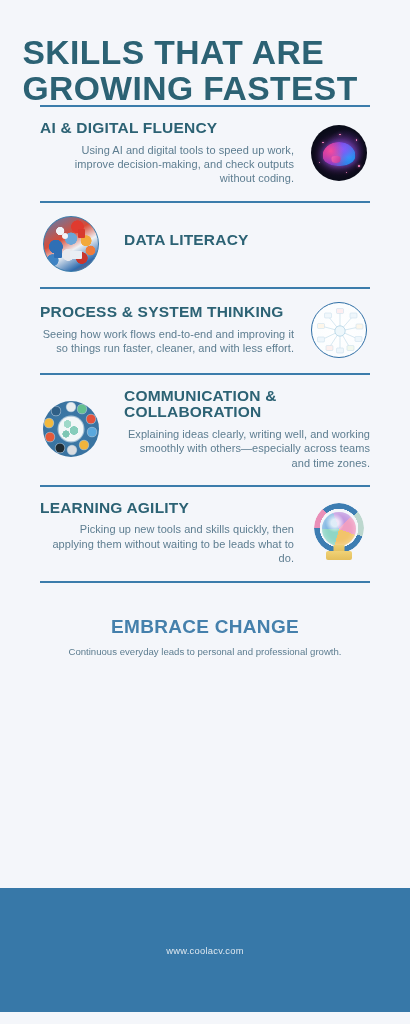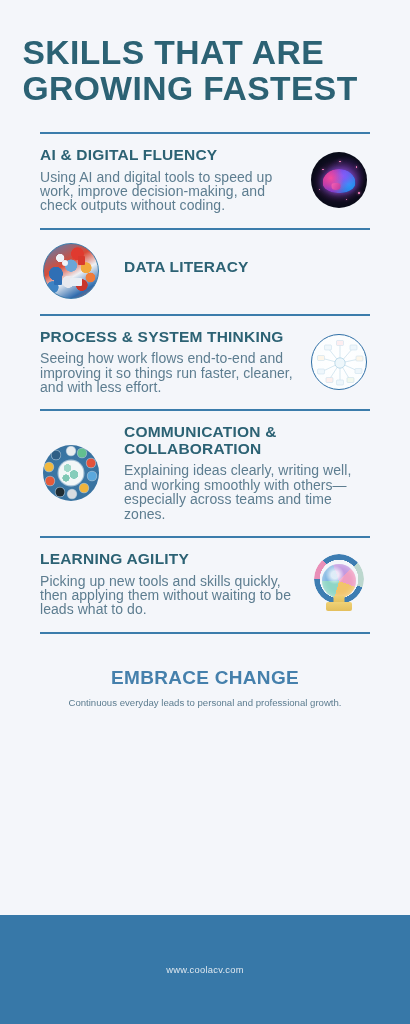--- a/index.html
+++ b/index.html
@@ -23,21 +23,21 @@
     line-height:33px;
     letter-spacing:0.4px;
     color:#2c6274;
     text-transform:uppercase;
     white-space:nowrap;
     transform:scaleX(1.02);
   }
   .title-line + .title-line{ margin-top:3px; }
 
   
-  .sections{ margin-top:27px; }
+  .sections{ }
 
   .divider{
     height:2px;
     background:#3b7cab;
     margin:0 40px;
   }
 
   .row{
     display:flex;
     align-items:center;
@@ -60,24 +60,25 @@
     font-family:"Liberation Sans Narrow","Liberation Sans",sans-serif;
     font-weight:bold;
     font-size:15.5px;
     line-height:16.5px;
     color:#2c6274;
     text-transform:uppercase;
     letter-spacing:0.2px;
     margin-bottom:6px;
   }
   .s-body{
-    font-size:14px;
+    font-size:11px;
     line-height:14.4px;
     color:#5d7d90;
     letter-spacing:0.05px;
+    text-align:right;
   }
 
   
   .circ{
     width:56px; height:56px;
     border-radius:50%;
     position:relative;
     overflow:hidden;
     flex:0 0 auto;
   }
@@ -210,22 +211,22 @@
   .closing-body{
     margin-top:7px;
     font-size:9.6px;
     line-height:15px;
     color:#5d7d90;
   }
 
   
   .footer{
     position:absolute;
-    left:0; right:0; bottom:0;
-    height:109px;
+    left:0; right:0; bottom:12px;
+    height:124px;
     background:#3778a8;
     display:flex;
     align-items:center;
     justify-content:center;
   }
   .footer-url{
     color:#dde7ef;
     font-size:9.4px;
     letter-spacing:0.25px;
   }

